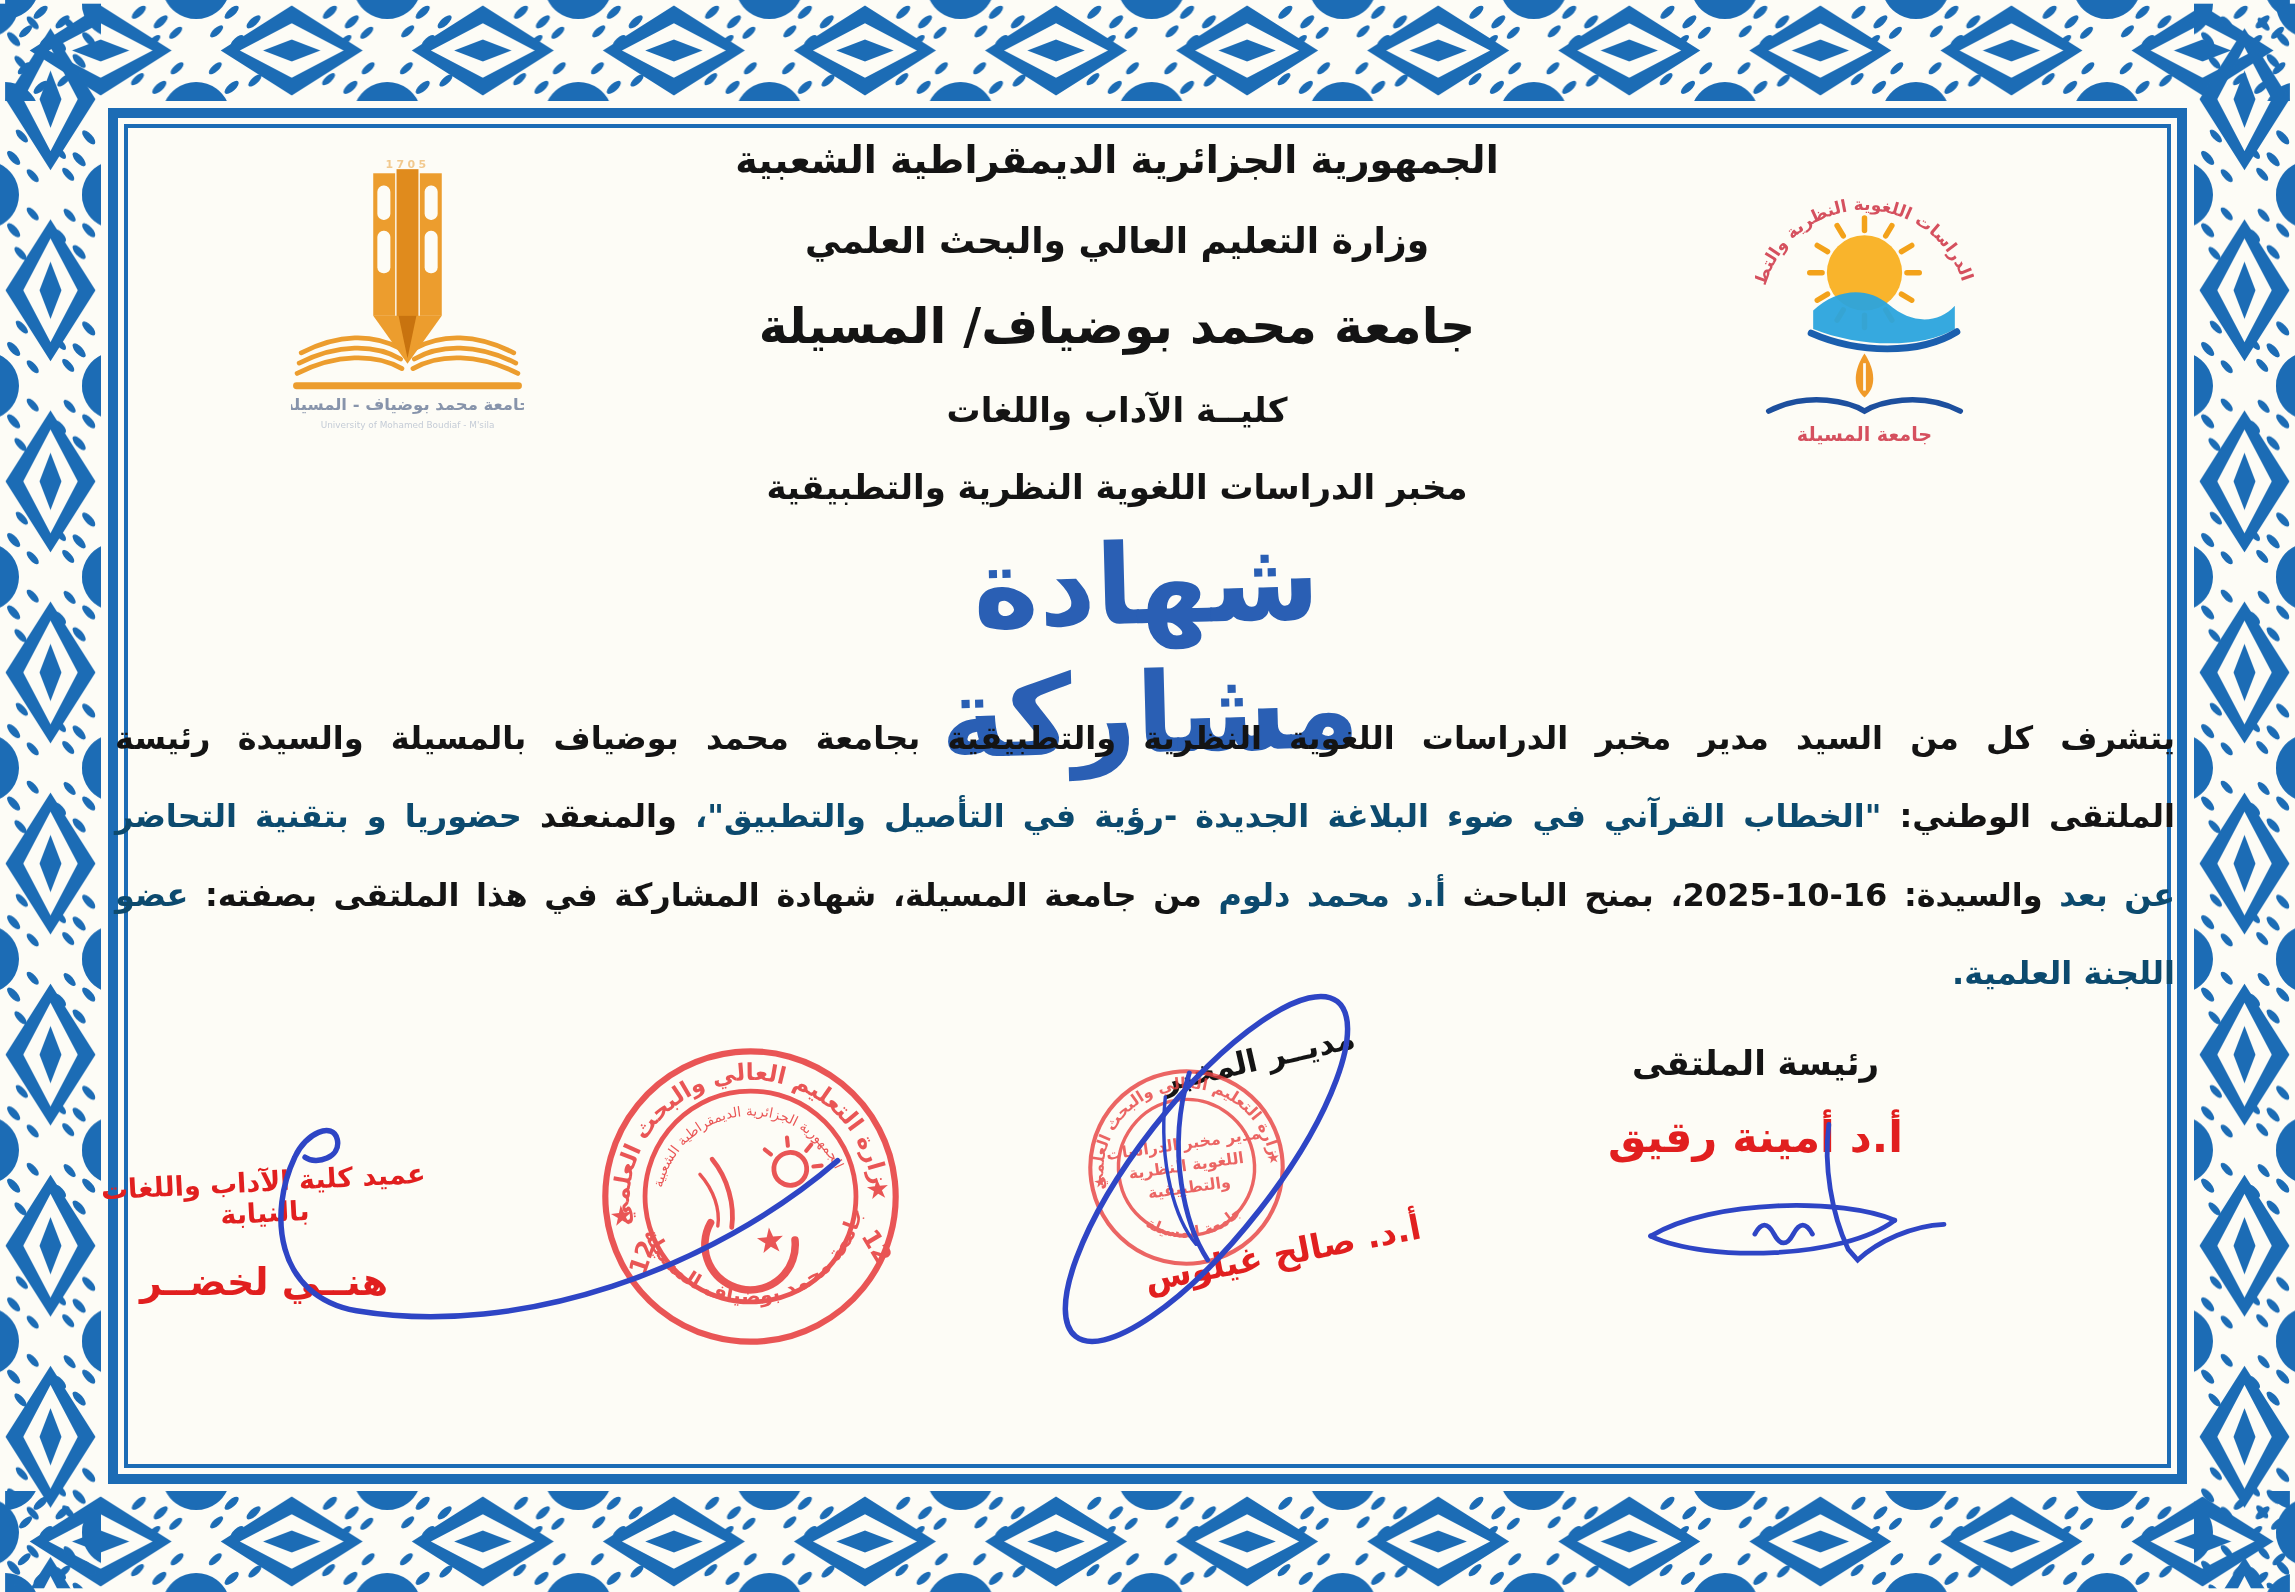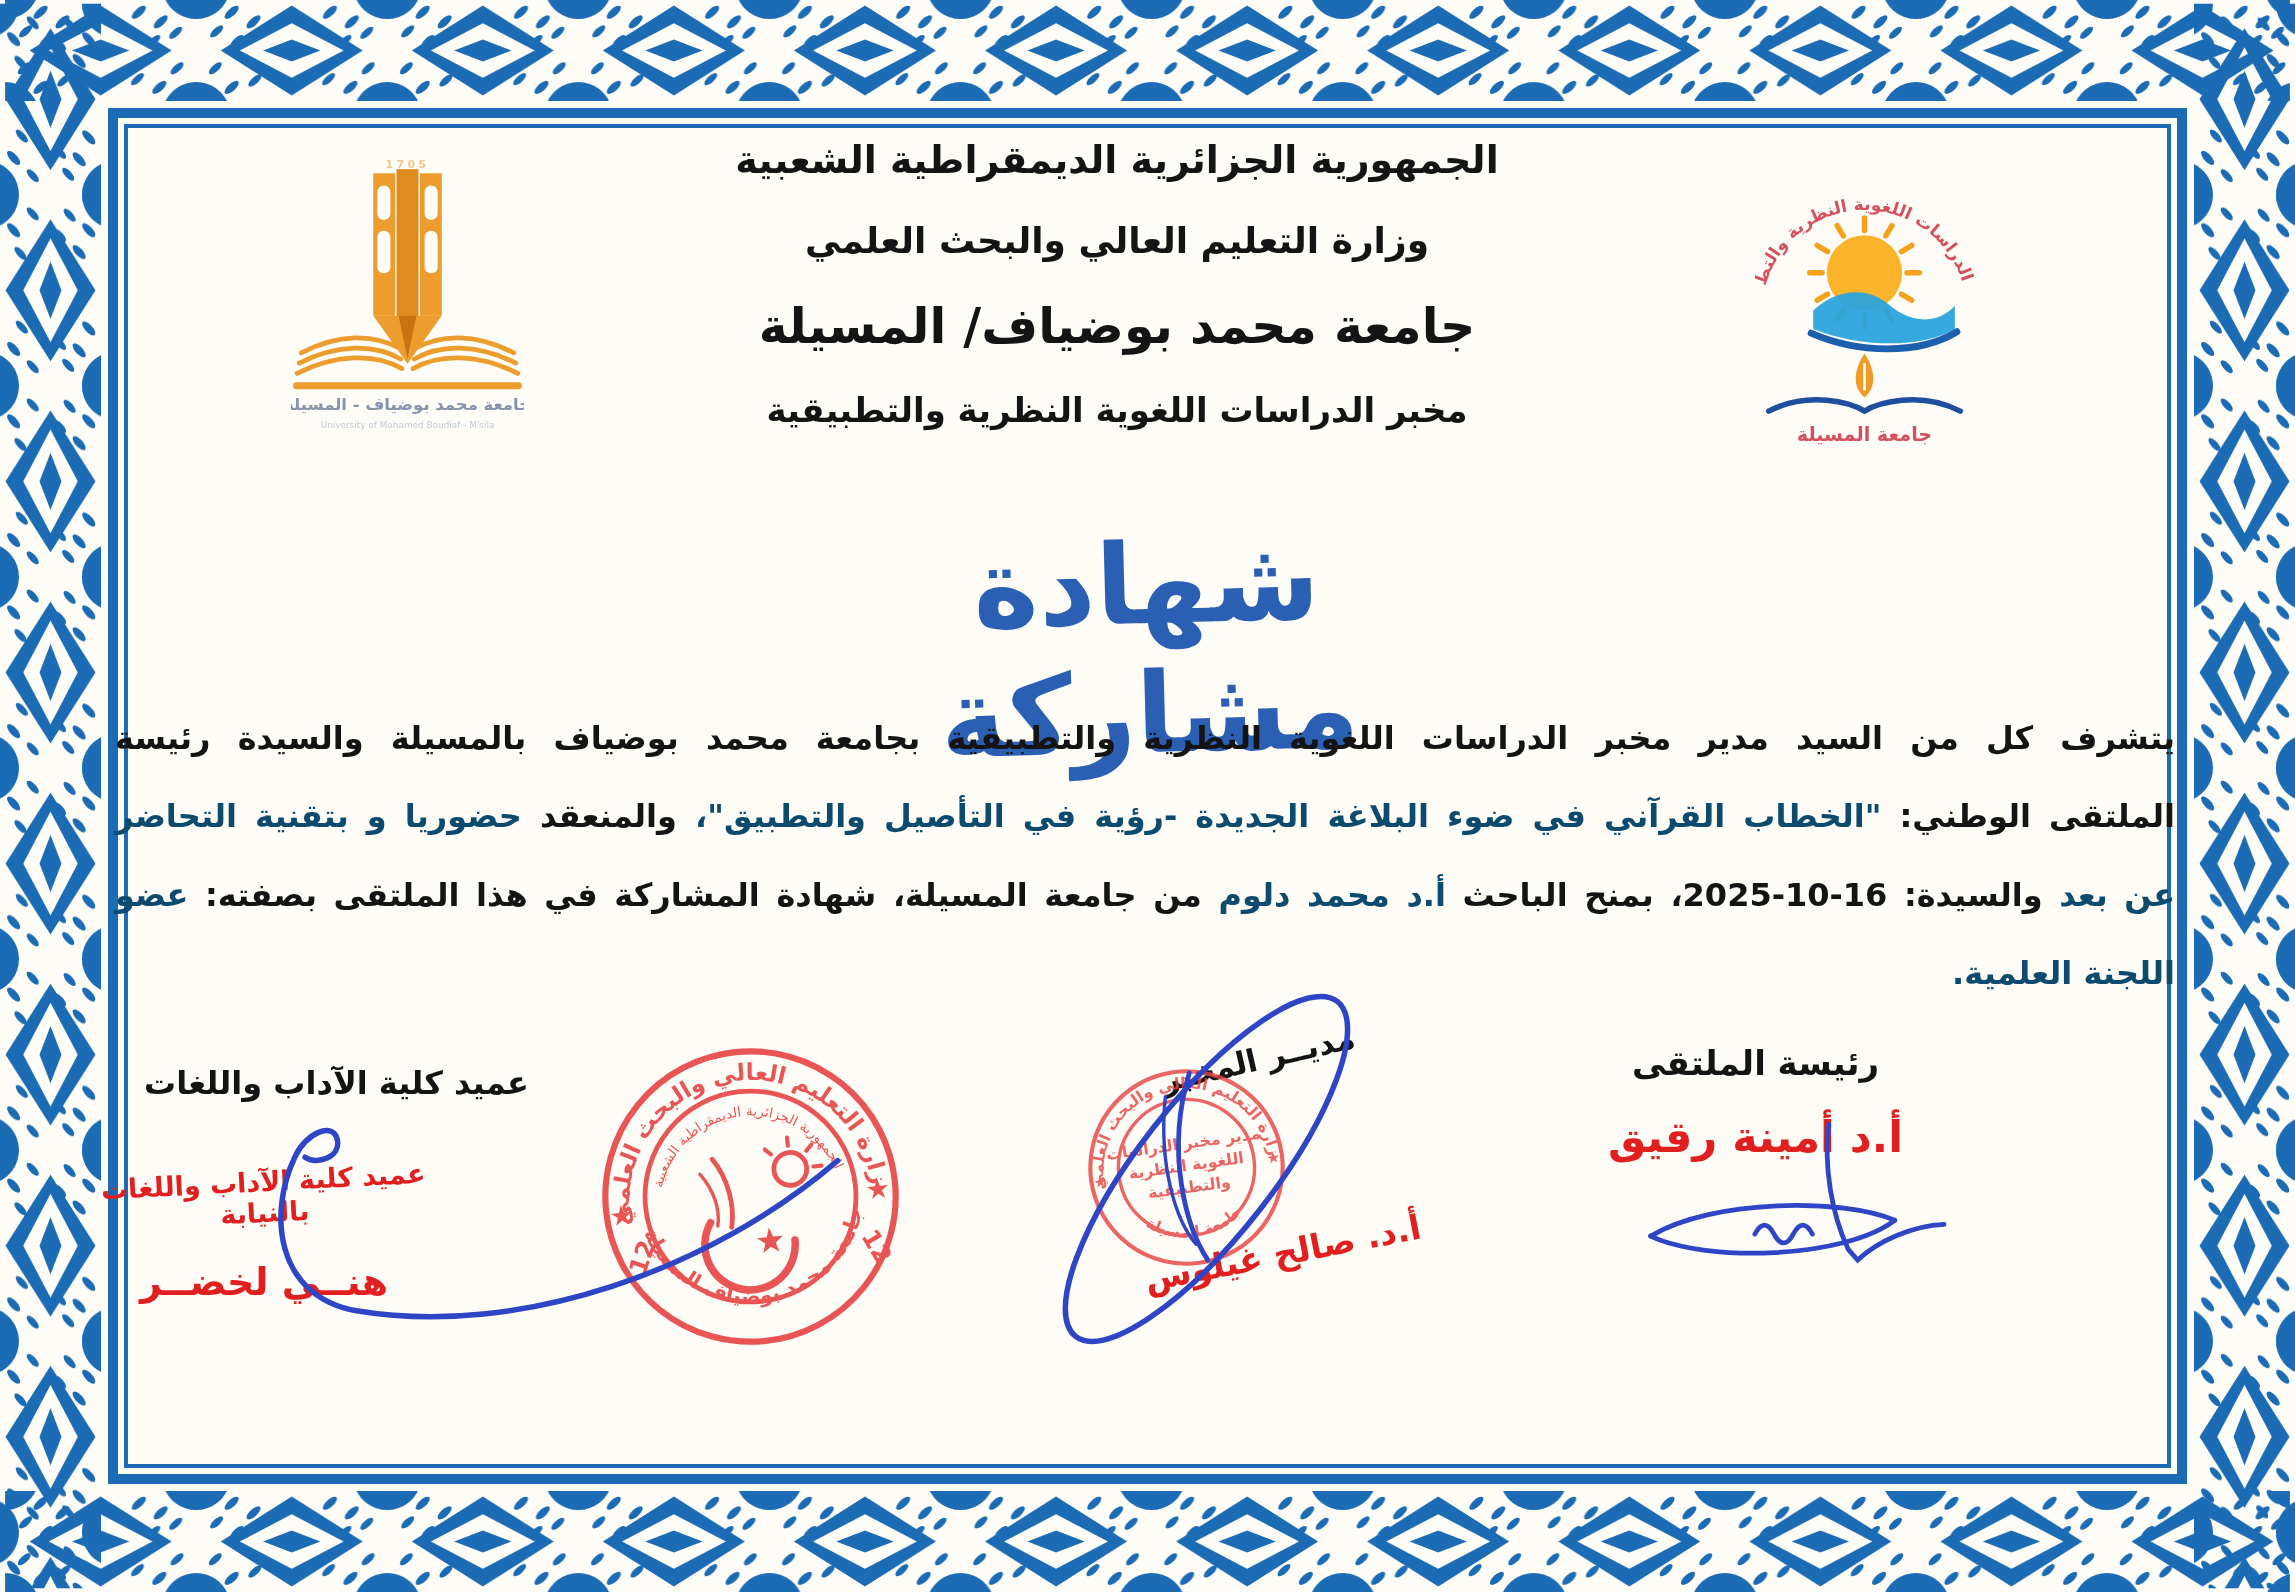--- a/index.html
+++ b/index.html
@@ -164,20 +164,21 @@
     </g>
   </svg>
 
   <div class="frame-thick"></div>
   <div class="frame-thin"></div>
 
   <div class="header">
     <div class="h-line h1">الجمهورية الجزائرية الديمقراطية الشعبية</div>
     <div class="h-line h2">وزارة التعليم العالي والبحث العلمي</div>
     <div class="h-line h3">جامعة محمد بوضياف/ المسيلة</div>
+    <div class="h-line h4">كليــة الآداب واللغات</div>
     <div class="h-line h5">مخبر الدراسات اللغوية النظرية والتطبيقية</div>
   </div>
 
   <svg class="abs" style="left:291px;top:154px;" width="233" height="288" viewBox="0 0 340 420">
     <text x="170" y="20" text-anchor="middle" font-size="16" letter-spacing="5" fill="#e9a03a" opacity="0.55" font-weight="bold">1705</text>
     <g>
       <rect x="120" y="28" width="32" height="208" fill="#ec9d2e"></rect>
       <rect x="188" y="28" width="32" height="208" fill="#ec9d2e"></rect>
       <rect x="154" y="22" width="32" height="216" fill="#e08b1d"></rect>
       <rect x="126" y="46" width="19" height="50" rx="9" fill="#fdfcf6"></rect>
@@ -246,21 +247,20 @@
       <span>الملتقى الوطني: </span><span class="blu">"الخطاب القرآني في ضوء البلاغة الجديدة -رؤية في التأصيل والتطبيق"،</span><span> والمنعقد </span><span class="blu">حضوريا و بتقنية التحاضر</span>
     </div>
     <div class="bline">
       <span class="blu">عن بعد</span><span> والسيدة: </span><bdi dir="ltr">2025-10-16</bdi><span>، بمنح الباحث </span><span class="blu">أ.د محمد دلوم</span><span> من جامعة المسيلة، شهادة المشاركة في هذا الملتقى بصفته: </span><span class="blu">عضو</span>
     </div>
     <div class="bline last">
       <span class="blu">اللجنة العلمية.</span>
     </div>
   </div>
 
-  <div class="sig-title dean-title">عميد كلية الآداب واللغات</div>
   <div class="sig-title dir-title">مديــر المخبر</div>
   <div class="sig-title pres-title">رئيسة الملتقى</div>
 
   <div class="red-name dean-stamp-caption">عميد كلية الآداب واللغات بالنيابة</div>
   <div class="red-name dean-name">هنــي لخضــر</div>
   <div class="red-name dir-name">أ.د. صالح غيلوس</div>
   <div class="red-name pres-name">أ.د أمينة رقيق</div>
 
   <svg class="abs" style="left:593px;top:1039px;" width="315" height="315" viewBox="0 0 460 460">
     <g opacity="0.85" transform="rotate(-6 230 230)">

